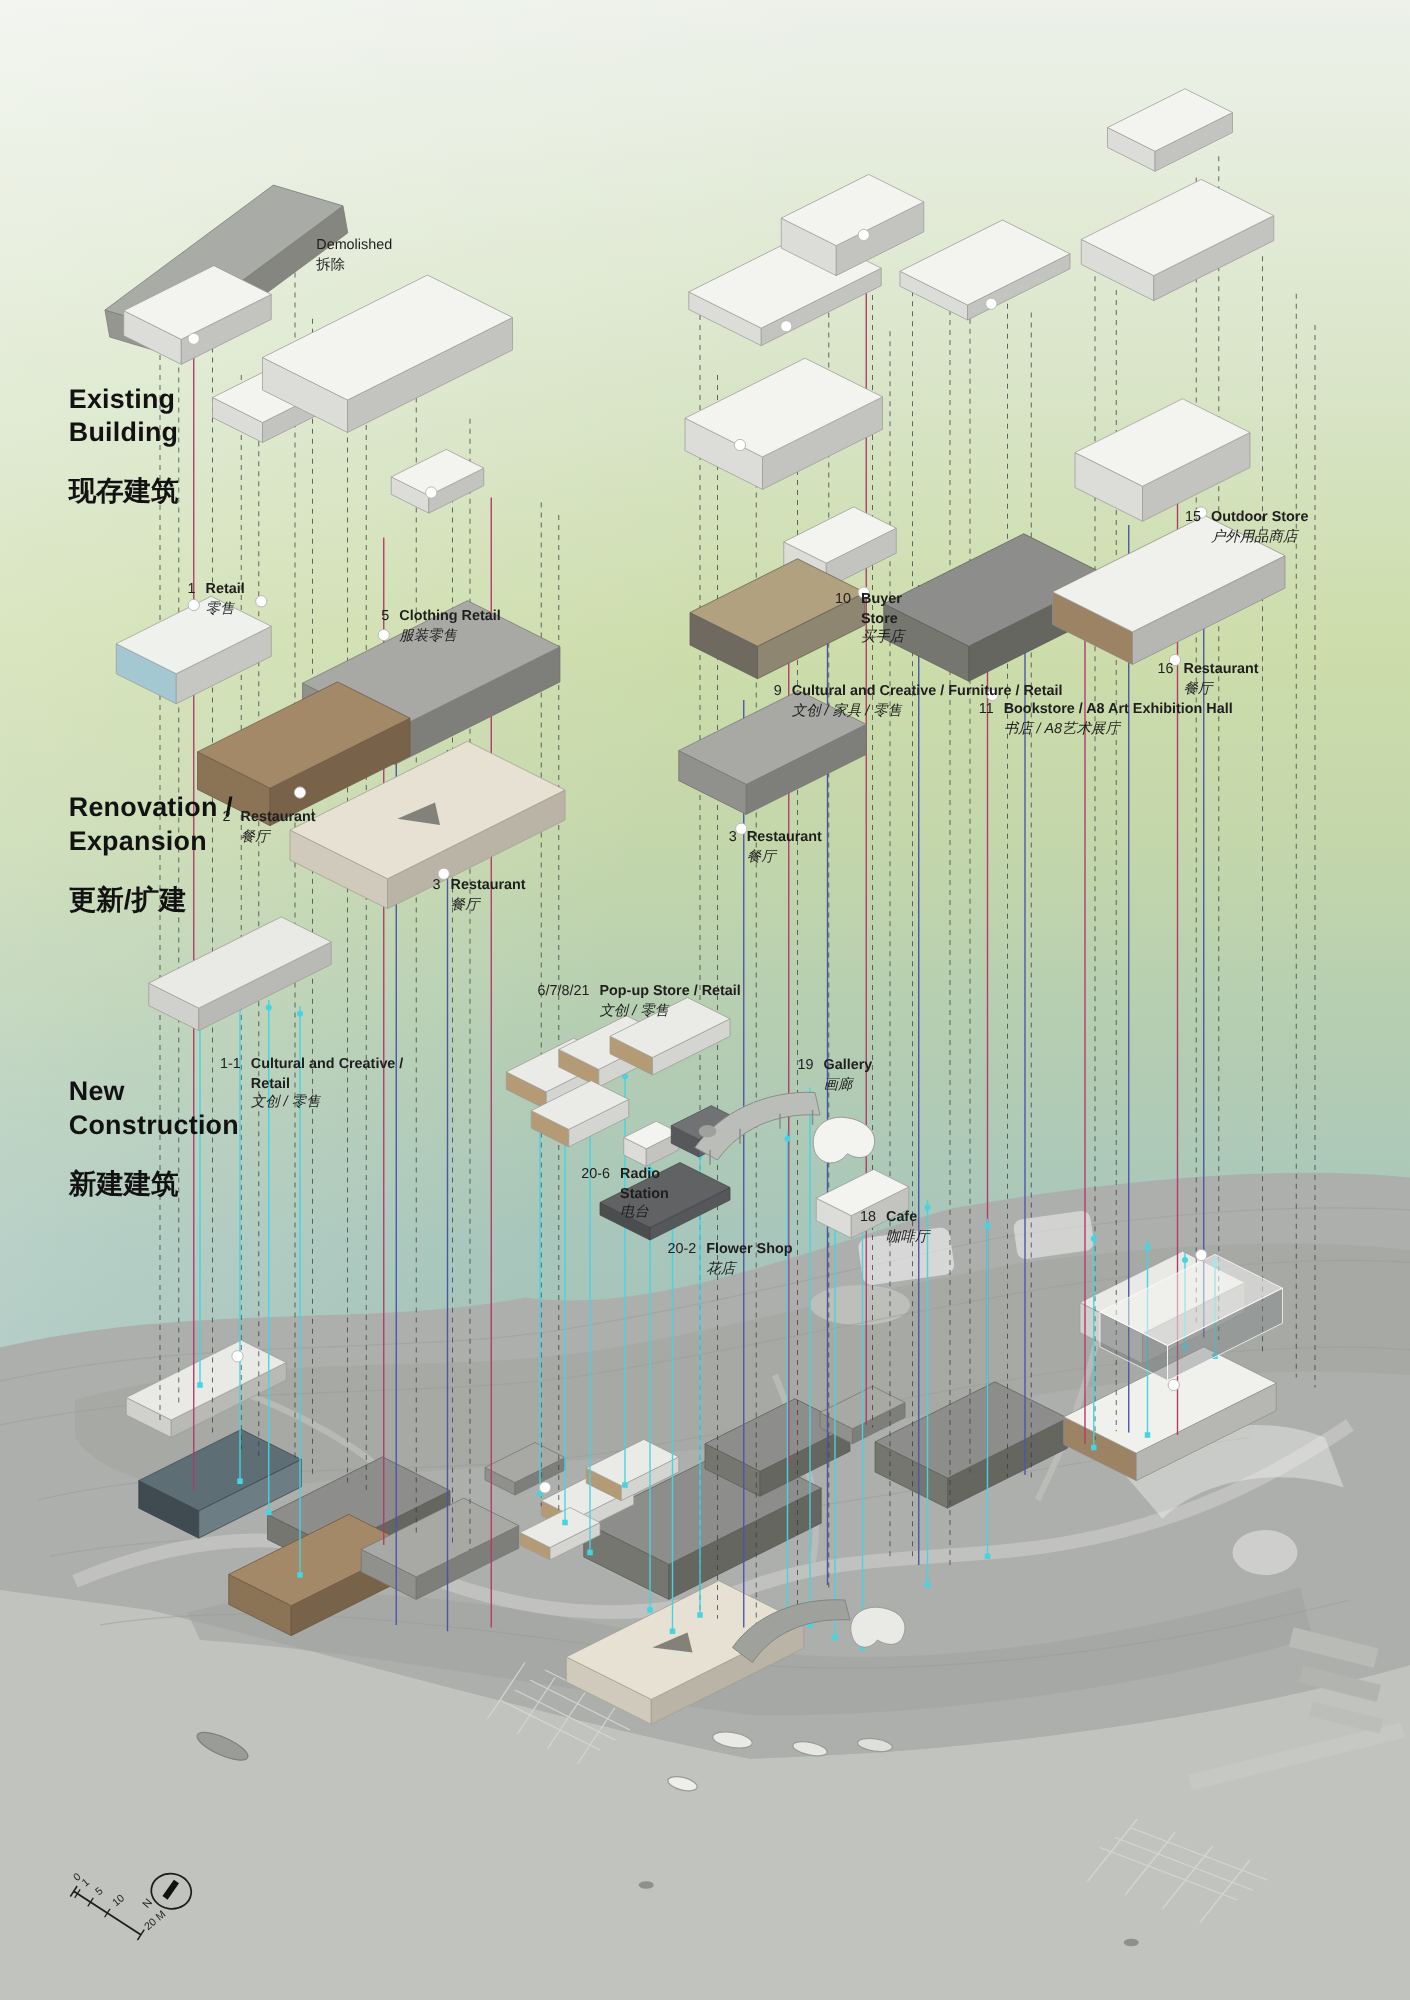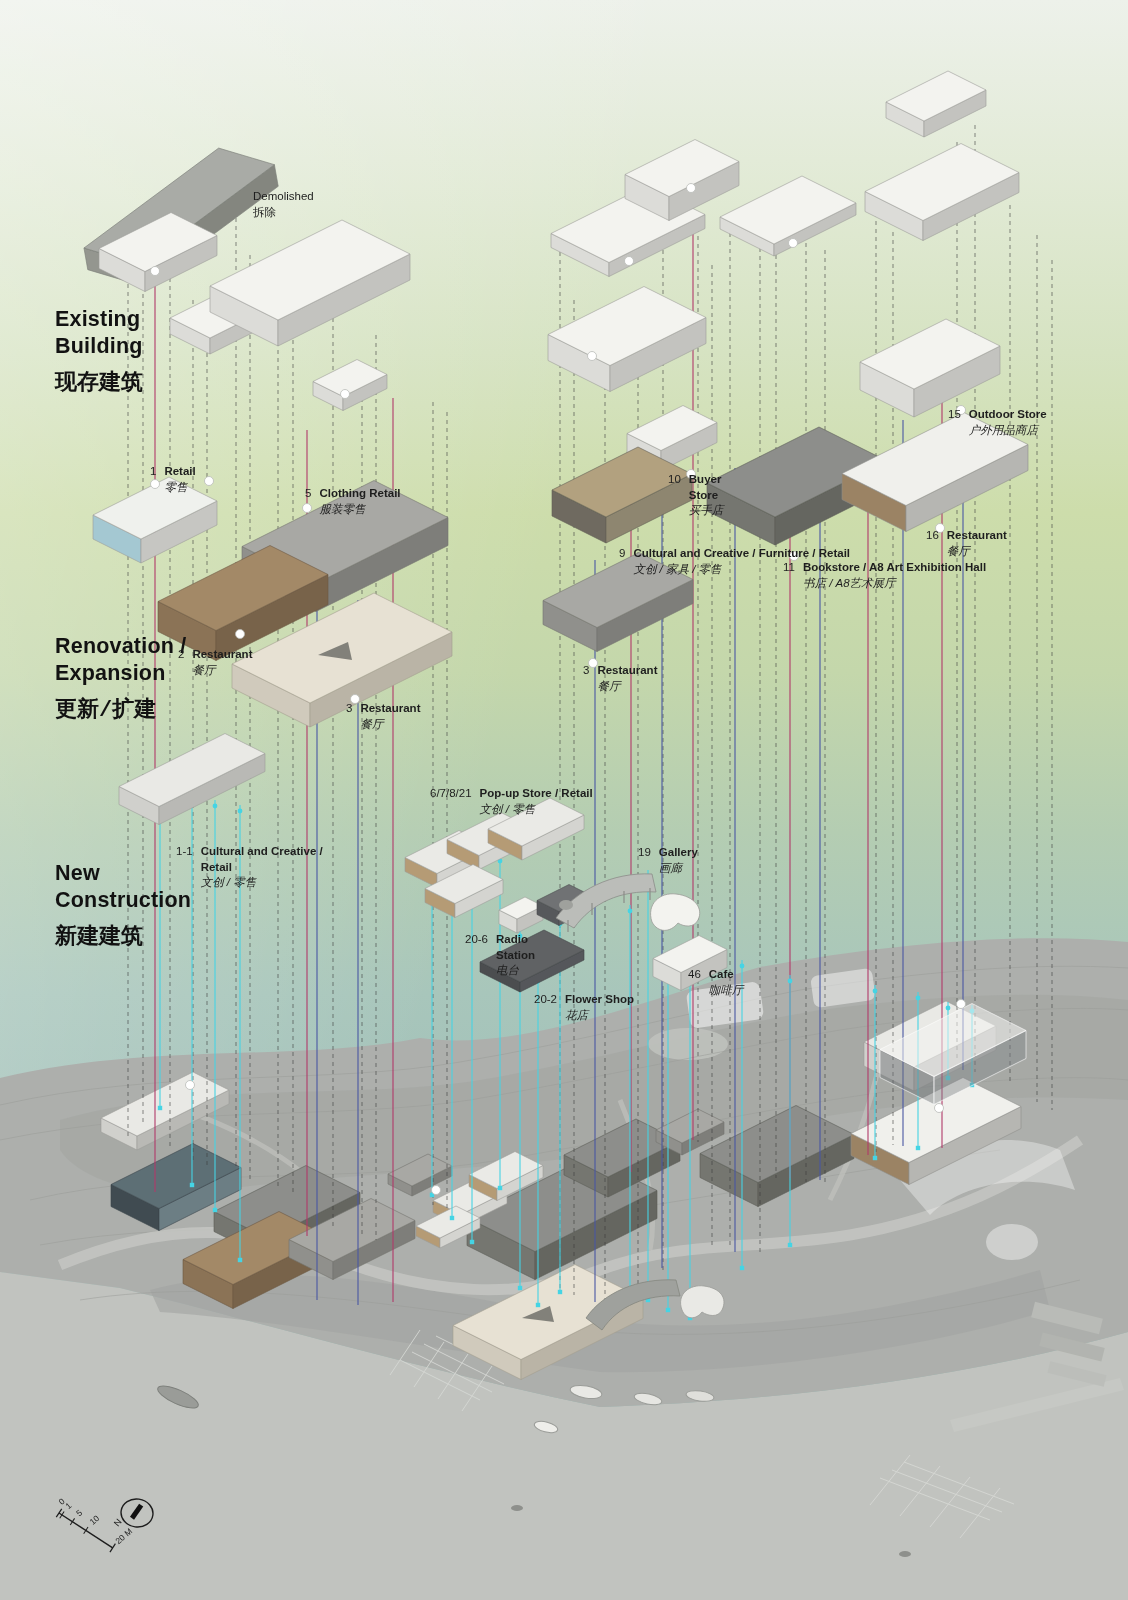--- a/index.html
+++ b/index.html
@@ -8,21 +8,21 @@
     font-family:"Liberation Sans",sans-serif;}
   #stage:before{content:"";position:absolute;inset:0;
     background:linear-gradient(105deg,rgba(255,255,255,.30) 0%,rgba(255,255,255,0) 45%);pointer-events:none;}
   svg{position:absolute;left:0;top:0;}
   .bl{position:absolute;display:flex;gap:8px;font-size:11.5px;line-height:15.5px;color:#1e1e1e;z-index:30;}
   .bl .bl-num{white-space:nowrap;}
   .bl .bl-en{white-space:pre-line;font-weight:bold;}
   .bl .bl-zh{margin-top:0;font-style:italic;}
   .sec{position:absolute;color:#121212;z-index:30;}
   .sec .sec-en{font-size:21.5px;font-weight:bold;line-height:27px;white-space:pre-line;letter-spacing:.2px;}
-  .sec .sec-zh{font-size:22px;font-weight:bold;margin-top:7px;font-family:Liberation Mono, monospace;}
+  .sec .sec-zh{font-size:22px;font-weight:bold;margin-top:18px;}
   .demo-lab{position:absolute;font-size:11.5px;line-height:15.5px;color:#1e1e1e;z-index:30;}
 </style>
 </head>
 <body>
 
 <div id="stage">
 
   <svg width="1128" height="1600" viewBox="0 0 1128 1600">
 
     <path fill="#c1c3bf" d="M0,1272 L120,1288 C260,1322 430,1372 600,1407 C760,1402 950,1382 1128,1332 L1128,1600 L0,1600 Z"></path>
@@ -612,19 +612,19 @@
       </div>
   </div>
   <div class="bl" style="left:534px;top:992px">
     <span class="bl-num">20-2</span>
     <div>
         <div class="bl-en">Flower Shop</div>
         <div class="bl-zh">花店</div>
       </div>
   </div>
   <div class="bl" style="left:688px;top:967px">
-    <span class="bl-num">46</span>
+    <span class="bl-num">18</span>
     <div>
         <div class="bl-en">Cafe</div>
         <div class="bl-zh">咖啡厅</div>
       </div>
   </div>
 </div>
 
 </body></html>

